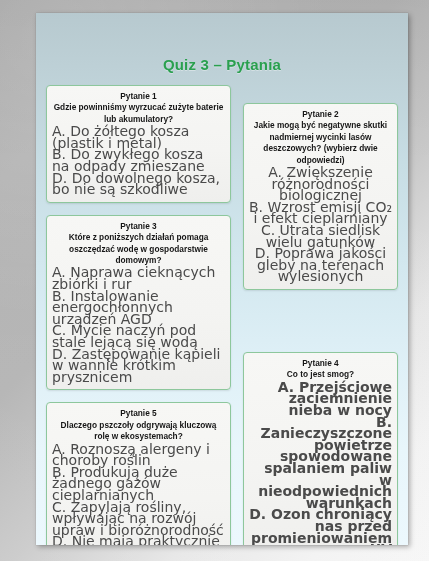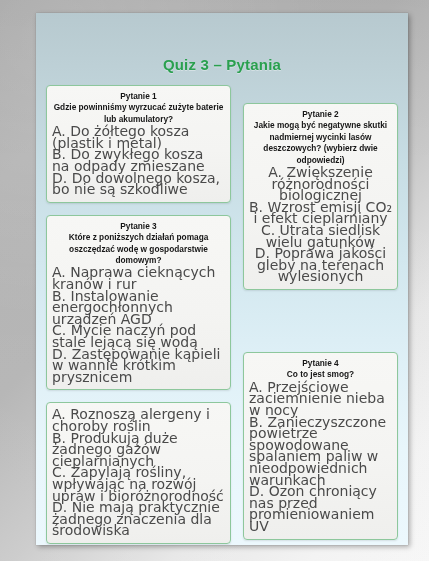--- a/index.html
+++ b/index.html
@@ -86,21 +86,21 @@
   .answer {
     color: #4a4a4a;
     font-size: 14px;
     line-height: 11.6px;
     font-family: "DejaVu Sans", sans-serif;
   }
   .answer.center { text-align: center; }
 
   
   .col-right .card-q2 .answer { }
-  .col-right .card-q4 .answer { text-align: left; }
+  .col-right .card-q4 .answer { text-align: right; font-weight: bold; }
 </style>
 </head>
 <body>
 
 <div class="page-bg-overlay"></div>
 
 <div class="slide">
 
   <div class="slide-title">Quiz 3 – Pytania</div>
 
@@ -119,29 +119,31 @@
           <div class="answer">D. Do dowolnego kosza, bo nie są szkodliwe</div>
         </div>
       </div>
 
       <div class="card card-q3">
         <div class="q-head">
           <span class="q-label">Pytanie 3</span>
           <span class="q-text">Które z poniższych działań pomaga oszczędzać wodę w gospodarstwie domowym?</span>
         </div>
         <div class="answers">
-          <div class="answer">A. Naprawa cieknących kranów i rur</div>
+          <div class="answer">A. Naprawa cieknących zbiórki i rur</div>
           <div class="answer">B. Instalowanie energochłonnych urządzeń AGD</div>
           <div class="answer">C. Mycie naczyń pod stale lejącą się wodą</div>
           <div class="answer">D. Zastępowanie kąpieli w wannie krótkim prysznicem</div>
         </div>
       </div>
 
       <div class="card card-q5">
         <div class="q-head">
+          <span class="q-label">Pytanie 5</span>
+          <span class="q-text">Dlaczego pszczoły odgrywają kluczową rolę w ekosystemach?</span>
         </div>
         <div class="answers">
           <div class="answer">A. Roznoszą alergeny i choroby roślin</div>
           <div class="answer">B. Produkują duże żadnego gazów cieplarnianych</div>
           <div class="answer">C. Zapylają rośliny, wpływając na rozwój upraw i bioróżnorodność</div>
           <div class="answer">D. Nie mają praktycznie żadnego znaczenia dla środowiska</div>
         </div>
       </div>
 
     </div>

